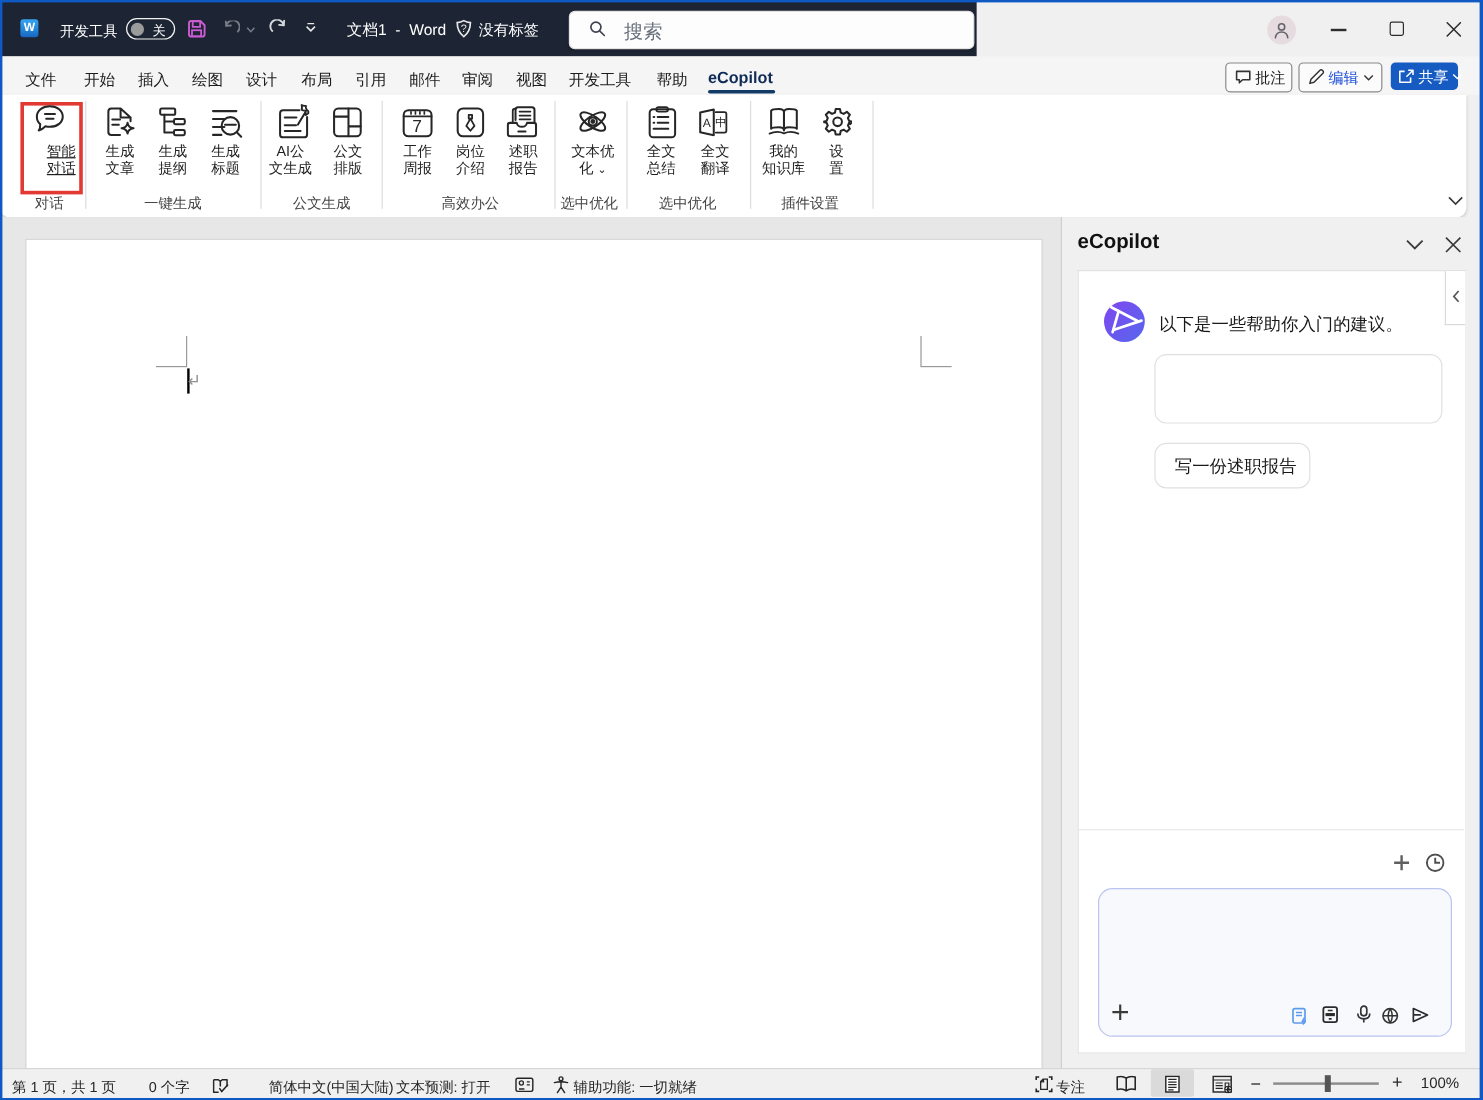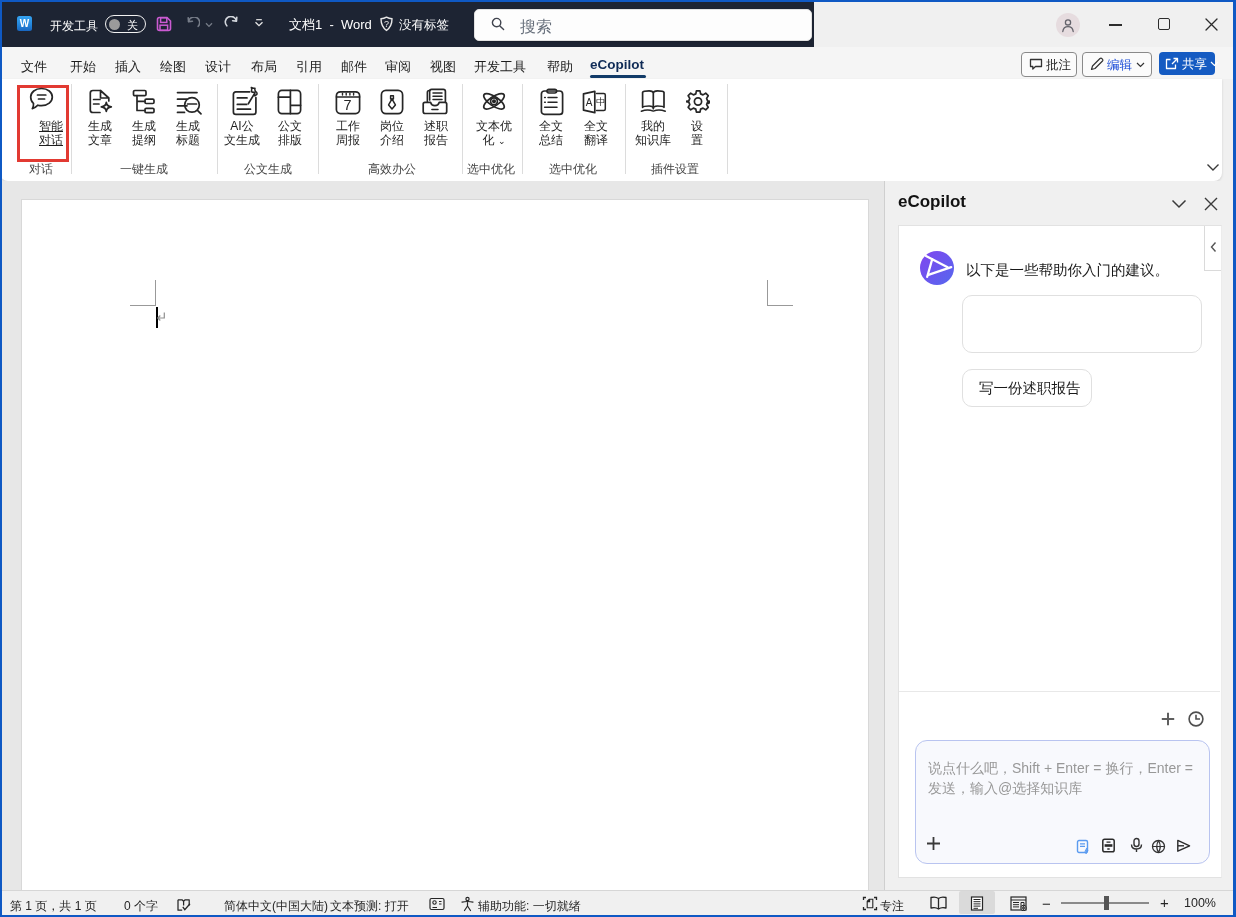--- a/index.html
+++ b/index.html
@@ -325,21 +325,20 @@
   <div class="abs" style="left:899px;top:691px;width:321px;height:1px;background:#e8e8e8;"></div>
   <svg class="abs" style="left:1161px;top:712px;" width="14" height="14" viewBox="0 0 14 14">
       <path d="M7 0.8 L7 13.2 M0.8 7 L13.2 7" stroke="#5f5f5f" stroke-width="2" fill="none"></path>
     </svg>
   <svg class="abs" style="left:1188px;top:710.5px;" width="16" height="16" viewBox="0 0 16 16">
       <circle cx="8" cy="8" r="6.9" fill="none" stroke="#4f4f4f" stroke-width="1.6"></circle>
       <path d="M8 3.8 L8 8 L12 8" fill="none" stroke="#4f4f4f" stroke-width="1.6"></path>
     </svg>
 
   <div class="abs" style="left:915px;top:740px;width:293px;height:122px;background:#f8f9fd;border:1.5px solid #b9c4f0;border-radius:12px;"></div>
-  <div class="abs" style="left:928px;top:758px;width:276px;color:#989898;font-size:14px;line-height:20px;">说点什么吧，Shift + Enter = 换行，Enter = 发送，输入@选择知识库</div>
   <svg class="abs" style="left:926px;top:836px;" width="15" height="15" viewBox="0 0 15 15">
       <path d="M7.5 1 L7.5 14 M1 7.5 L14 7.5" stroke="#3a3a3a" stroke-width="1.8" fill="none"></path>
     </svg>
 
   <svg class="abs" style="left:1076px;top:839px;" width="15" height="15" viewBox="0 0 15 15">
       <rect x="1.5" y="1.5" width="10" height="12" rx="1.5" fill="none" stroke="#5b9bf0" stroke-width="1.4"></rect>
       <path d="M4 4.8 L9 4.8 M4 7.3 L9 7.3" stroke="#5b9bf0" stroke-width="1.3"></path>
       <path d="M11 9 L9.4 12 L11.4 12 L9.8 15" fill="none" stroke="#5b9bf0" stroke-width="1.3"></path>
     </svg>
   <svg class="abs" style="left:1101px;top:838px;" width="15" height="15" viewBox="0 0 15 15">

